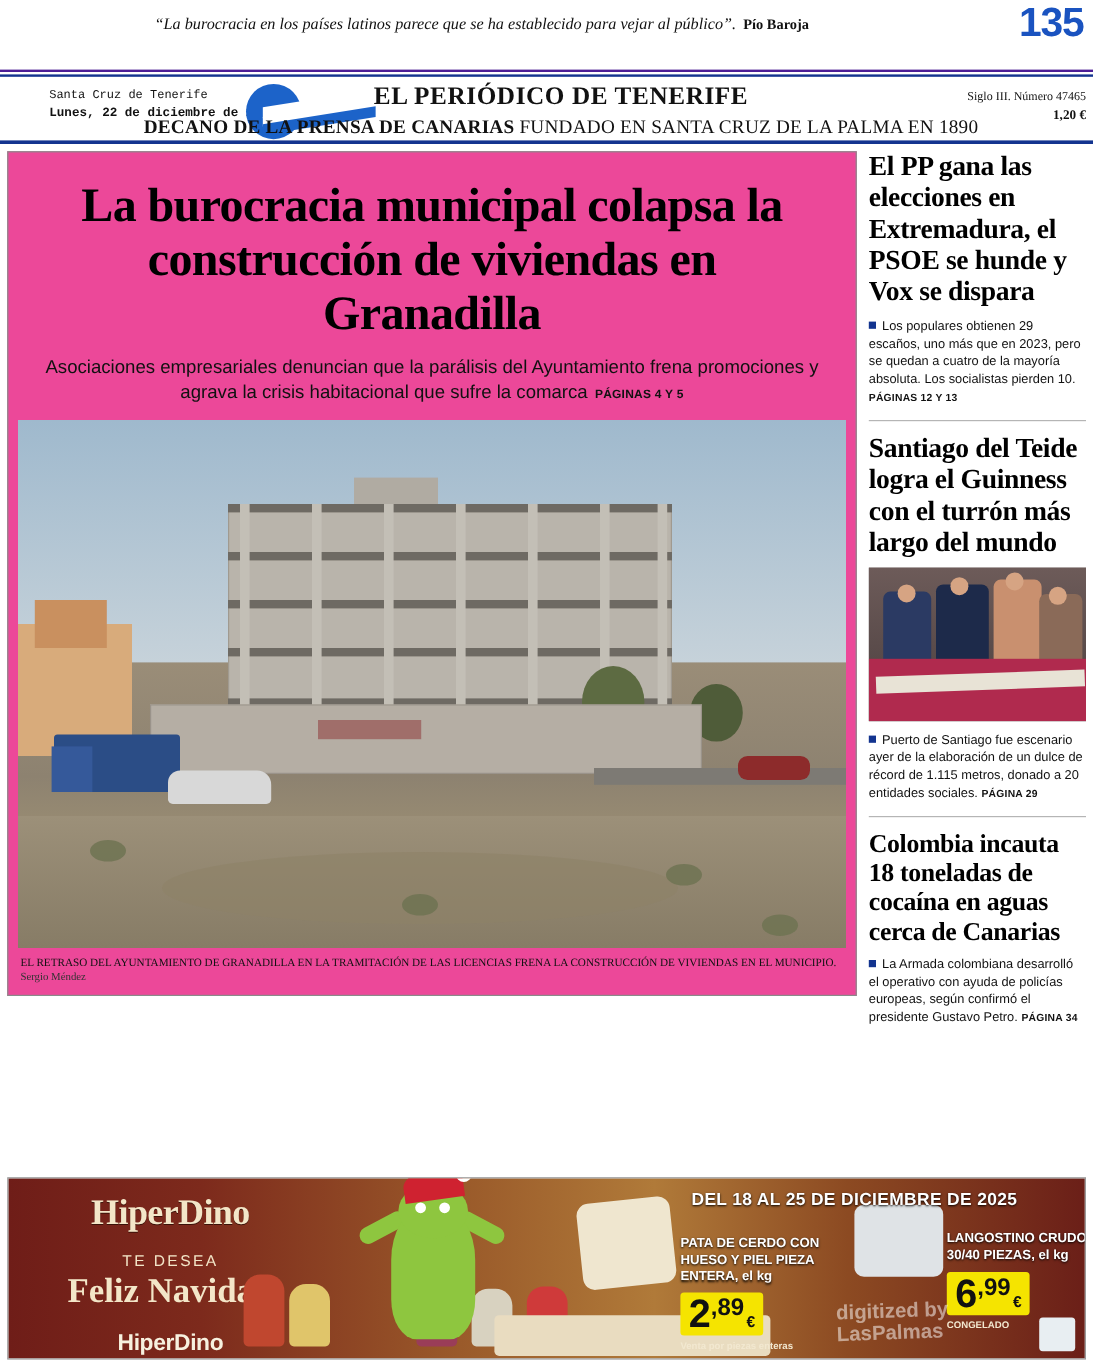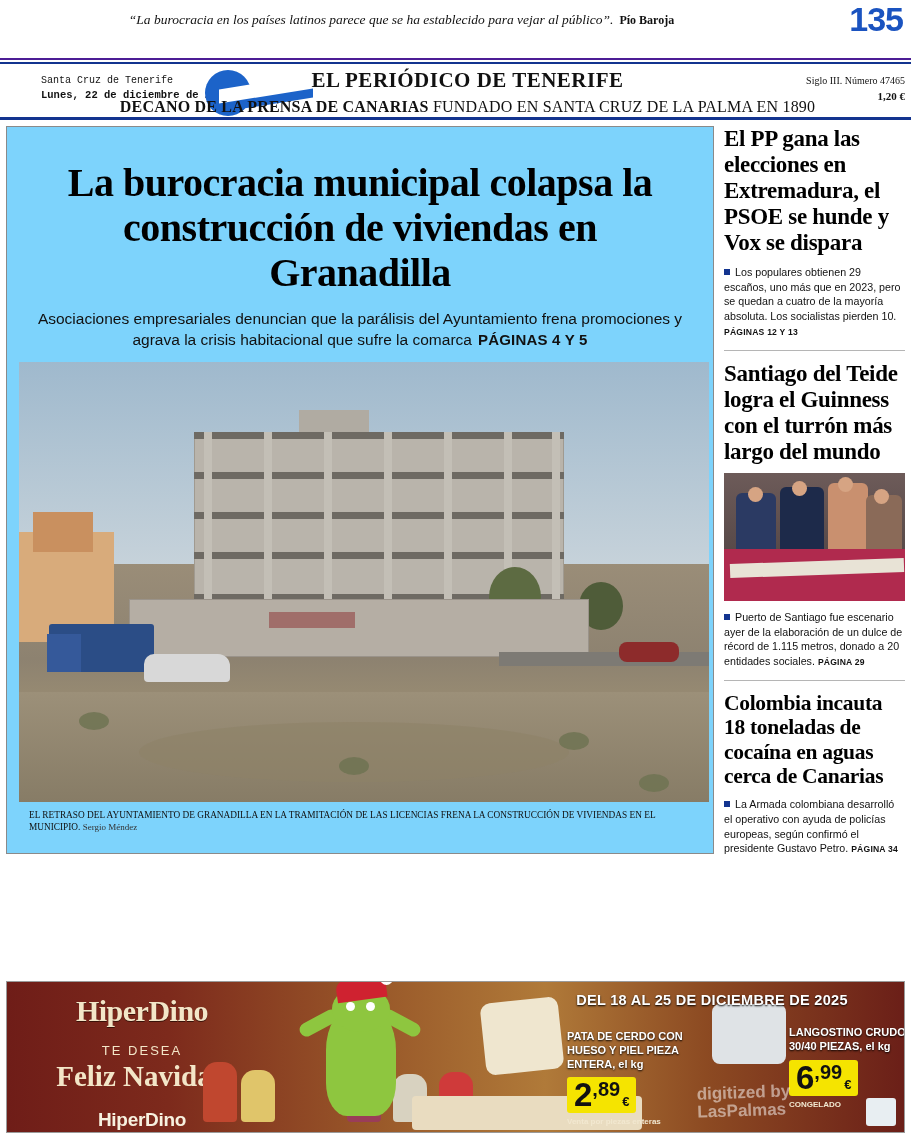--- a/index.html
+++ b/index.html
@@ -169,22 +169,22 @@
     padding: 6px 6px 0 6px;
     display: flex;
     gap: 10px;
   }
   .col-main { width: 708px; }
   .col-side { width: 181px; }
 
   
   .main-box {
     border: 1px solid #8a8a8a;
-    padding: 12px;
-    background: #7dd3fc;
+    padding: 0;
+    background: #ec4899;
   }
   .headline {
     text-align: center;
     font-family: "Liberation Serif", serif;
     font-weight: bold;
     font-size: 40px;
     line-height: 1.12;
     letter-spacing: -0.5px;
     color: #000;
     padding: 22px 26px 10px 26px;
@@ -193,21 +193,21 @@
     font-family: "Liberation Sans", sans-serif;
     font-size: 15.5px;
     line-height: 1.3;
     color: #111;
     padding: 4px 14px 12px 14px;
     text-align: center;
   }
   .pages-ref {
     font-family: "Liberation Sans", sans-serif;
     font-weight: bold;
-    font-size: 15px;
+    font-size: 10px;
     letter-spacing: 0.2px;
     margin-left: 6px;
     white-space: nowrap;
   }
 
   
   .photo-main {
     position: relative;
     width: 690px;
     height: 440px;

